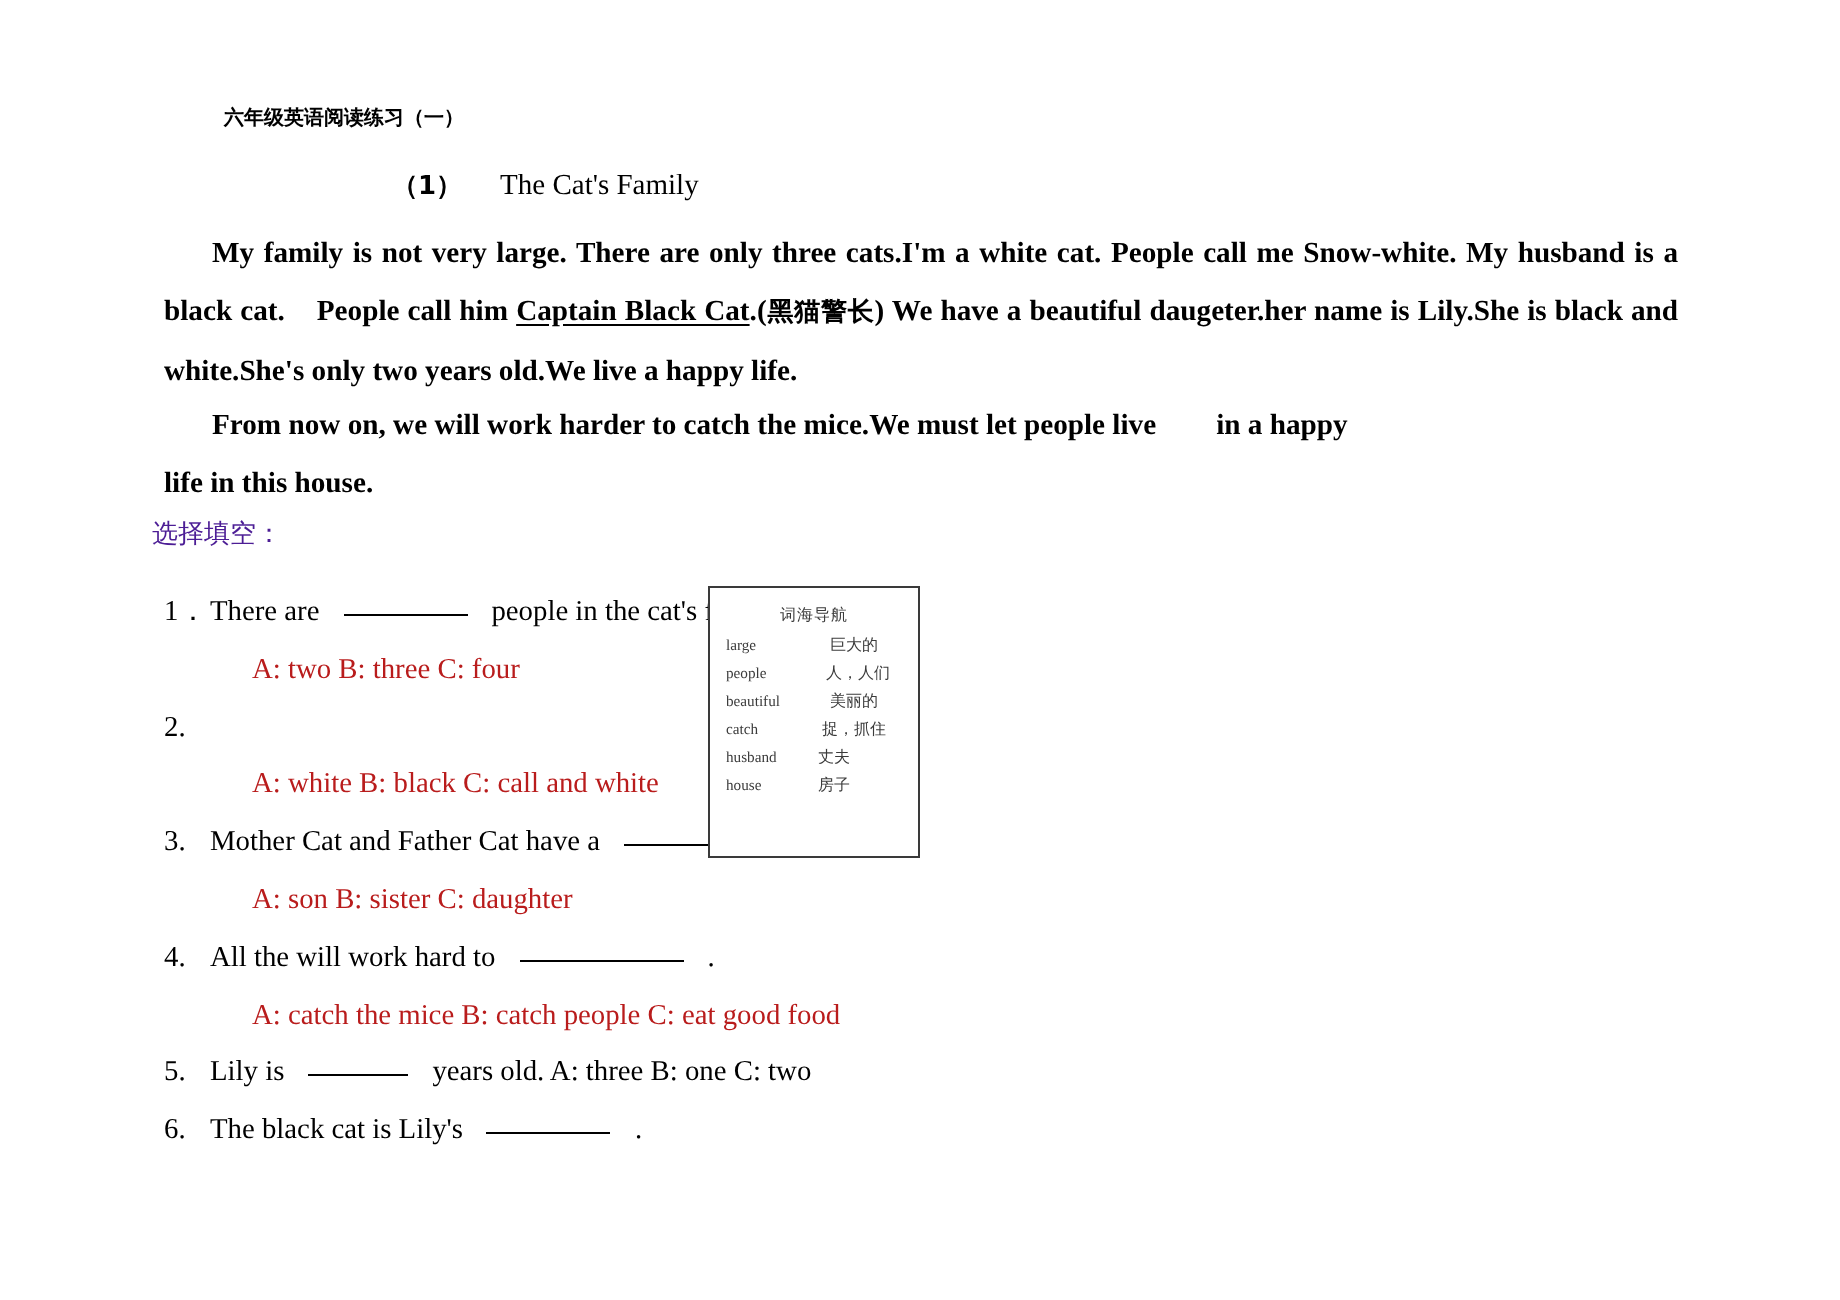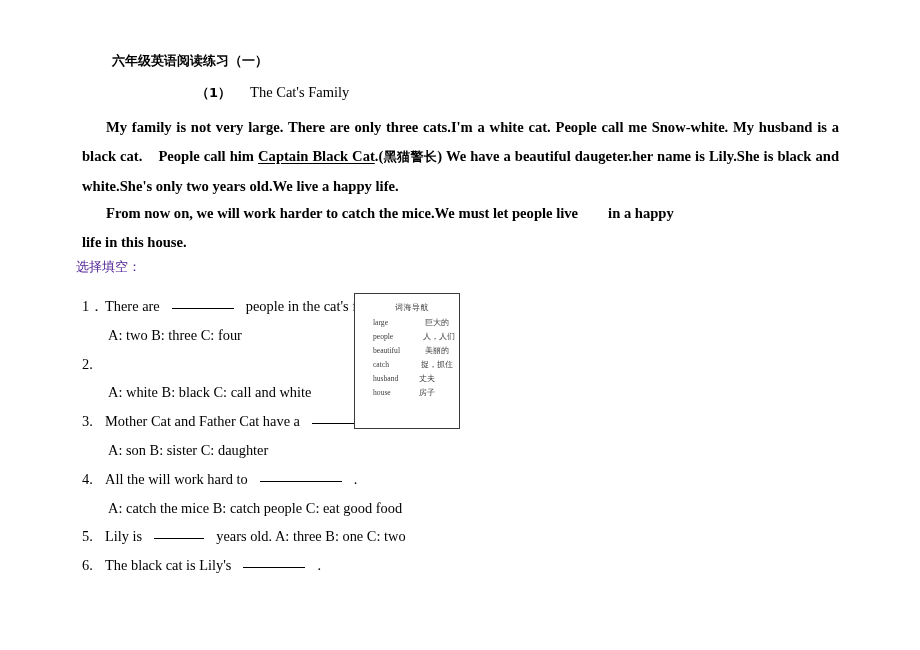--- a/index.html
+++ b/index.html
@@ -22,21 +22,21 @@
     height: 650px;
     background: #fff;
   }
 
   
   .doc-title {
     position: absolute;
     left: 112px;
     top: 52px;
     font-family: "DejaVu Sans", "Liberation Sans", sans-serif;
-    font-size: 13px;
+    font-size: 10px;
     font-weight: bold;
     letter-spacing: 0px;
     color: #000;
     white-space: nowrap;
   }
 
   .doc-subtitle {
     position: absolute;
     left: 196px;
     top: 84px;
@@ -115,23 +115,23 @@
   }
   .orow {
     position: relative;
     height: 28.8px;
     font-size: 14.4px;
     line-height: 28.8px;
     white-space: nowrap;
   }
   .otext {
     position: absolute;
-    left: 108px;
-    font-size: 14.4px;
-    color: #000000;
+    left: 126px;
+    font-size: 14.4px;
+    color: #b91c1c;
   }
   .blank {
     display: inline-block;
     border-bottom: 1px solid #000;
     vertical-align: 2px;
   }
   .b-sm { width: 50px; }
   .b-md { width: 62px; }
   .b-lg { width: 82px; }
   .sp2 { display: inline-block; width: 12px; }
@@ -141,21 +141,20 @@
   .vocab-box {
     position: absolute;
     left: 354px;
     top: 293px;
     width: 106px;
     height: 136px;
     border: 1px solid #3a3a3a;
     background: #fff;
     box-sizing: border-box;
     overflow: hidden;
-    padding-left: 10px;
   }
   .vocab-title {
     text-align: center;
     font-family: "DejaVu Sans", "Liberation Sans", sans-serif;
     font-size: 8px;
     color: #3b3b3b;
     margin-top: 8px;
     margin-bottom: 3px;
     letter-spacing: 0.5px;
   }

